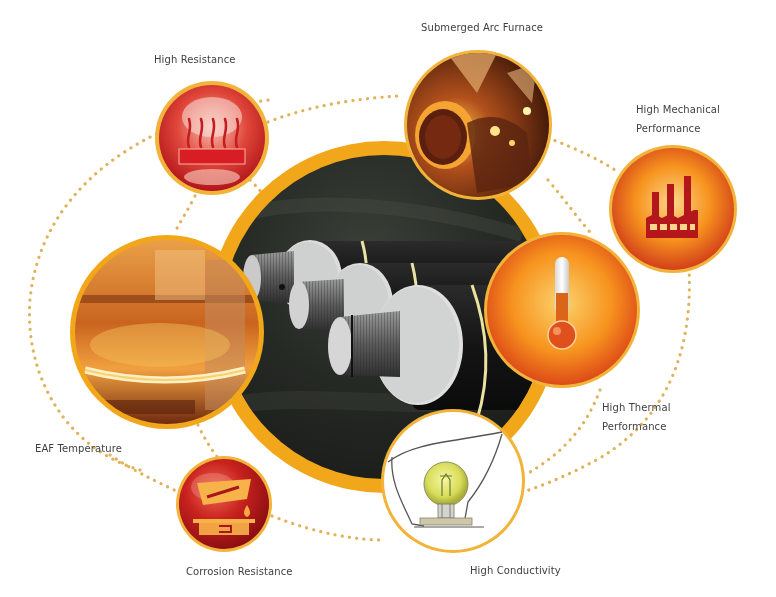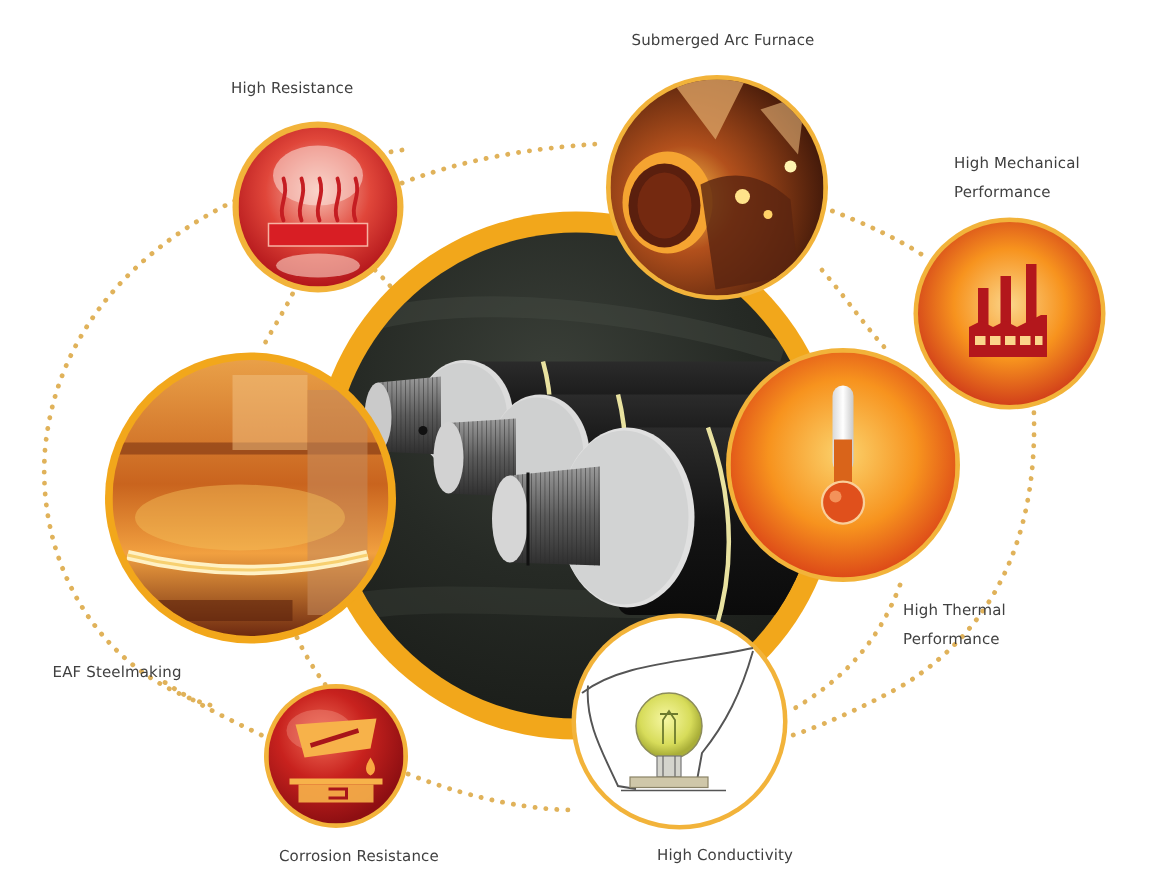--- a/index.html
+++ b/index.html
@@ -222,21 +222,21 @@
         <rect x="0" y="55" width="184" height="8" fill="#7b3412" opacity="0.6"></rect>
         <rect x="80" y="10" width="50" height="50" fill="#f2c184" opacity="0.5"></rect>
         <rect x="130" y="20" width="40" height="150" fill="#c58a5c" opacity="0.55"></rect>
         <path d="M 10 130 Q 90 150 170 130" stroke="#fff1c4" stroke-width="7" fill="none"></path>
         <path d="M 10 130 Q 90 150 170 130" stroke="#f7d070" stroke-width="2" fill="none"></path>
         <ellipse cx="85" cy="105" rx="70" ry="22" fill="#f5c05a" opacity="0.45"></ellipse>
         <rect x="30" y="160" width="90" height="14" fill="#5a210c" opacity="0.6"></rect>
       </g>
     </svg>
   </div>
-  <div class="label" style="left:35px; top:439px;">EAF Steelmaking</div>
+  <div class="label" style="left:35px; top:439px;">EAF Temperature</div>
 
   <div class="node" style="left:176px; top:456px; width:96px; height:96px; background:#F2B33A;">
     <svg viewBox="0 0 90 90" style="left:3px; top:3px; width:90px; height:90px;">
       <defs>
         <radialGradient id="crG" cx="40%" cy="35%" r="65%">
           <stop offset="0" stop-color="#ef6b55"></stop>
           <stop offset="0.5" stop-color="#c8221e"></stop>
           <stop offset="1" stop-color="#8e0f12"></stop>
         </radialGradient>
       </defs>
@@ -272,15 +272,15 @@
         <path d="M 58 84 L 58 68 L 62 62 L 66 68 L 66 84"></path>
         <path d="M 56 64 L 68 64"></path>
       </g>
       <rect x="54" y="92" width="16" height="14" fill="#d4d4cc" stroke="#777" stroke-width="0.8"></rect>
       <line x1="58" y1="92" x2="58" y2="106" stroke="#666" stroke-width="0.8"></line>
       <line x1="66" y1="92" x2="66" y2="106" stroke="#666" stroke-width="0.8"></line>
       <rect x="36" y="106" width="52" height="7" fill="#cfc7a9" stroke="#8a8367" stroke-width="0.8"></rect>
       <line x1="30" y1="115" x2="100" y2="115" stroke="#555" stroke-width="1"></line>
     </svg>
   </div>
-  <div class="label" style="left:438px; top:561px;">High Conductivity</div>
+  <div class="label" style="left:470px; top:561px;">High Conductivity</div>
 
 </div>
 
 </body></html>

